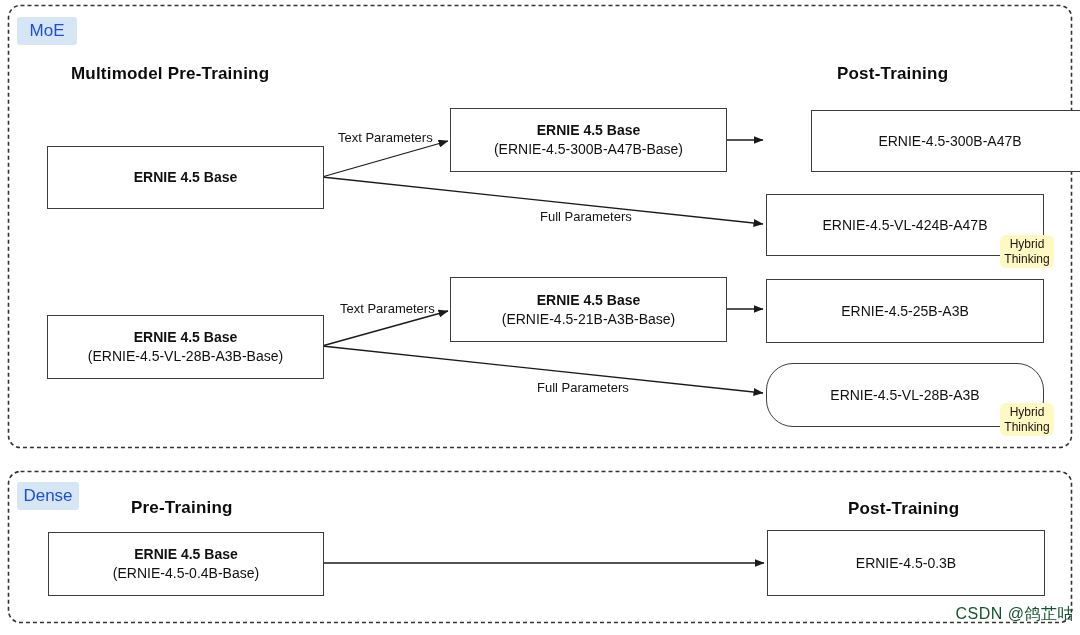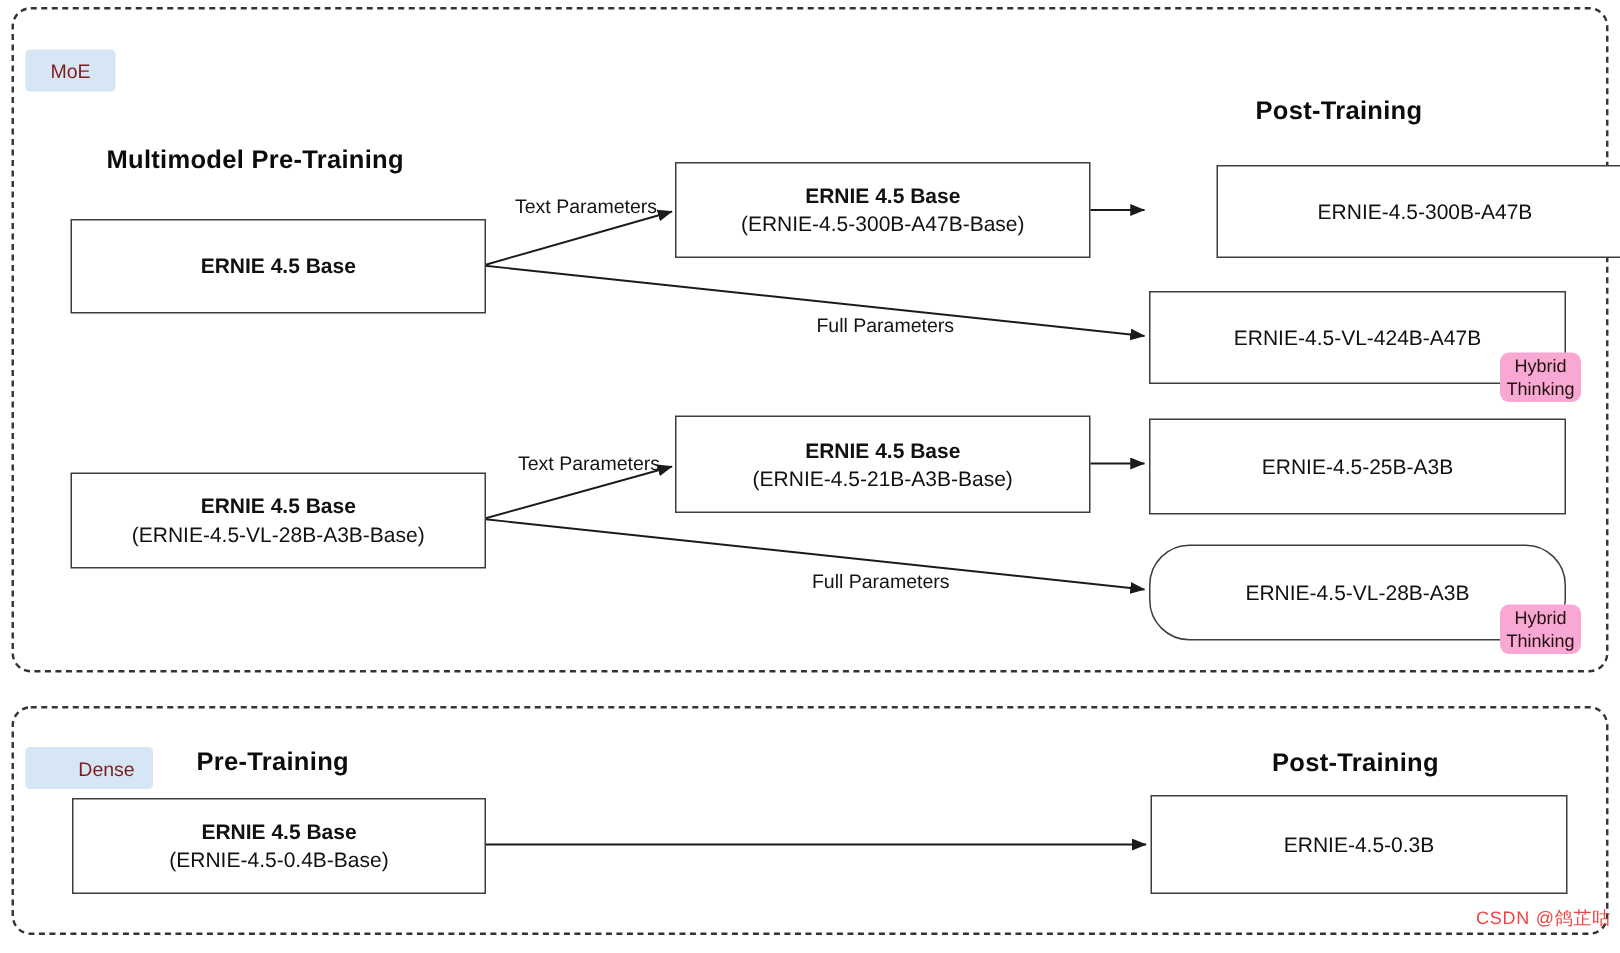--- a/index.html
+++ b/index.html
@@ -4,45 +4,45 @@
 <style>
   html,body{margin:0;padding:0;background:#ffffff;}
   body{
     width:1080px;height:635px;position:relative;overflow:hidden;
     font-family:"Liberation Sans","DejaVu Sans",sans-serif;color:#111;
   }
   svg.arrows{position:absolute;left:0;top:0;width:1080px;height:635px;pointer-events:none;}
   .section-badge{
     position:absolute;background:#d7e6f5;border-radius:3px;
     display:flex;align-items:center;justify-content:center;
-    font-size:13px;color:#7f1d1d;margin-top:16px;
+    font-size:17px;color:#1d4ed8;
   }
   .heading{
     position:absolute;font-size:17px;font-weight:bold;color:#0c0c0c;
     white-space:nowrap;letter-spacing:.2px;
   }
   .model-box{
     position:absolute;background:#ffffff;border:1px solid #3d3d3d;
     display:flex;flex-direction:column;align-items:center;justify-content:center;
     text-align:center;line-height:19px;font-size:14px;
   }
   .model-box .title{font-weight:bold;}
   .model-box .subtitle{font-weight:normal;}
   .edge-label{
-    position:absolute;font-size:13px;color:#141414;text-align:right;
+    position:absolute;font-size:13px;color:#141414;text-align:left;
     white-space:nowrap;
   }
   .hybrid-badge{
-    position:absolute;background:#f9a8d4;border-radius:6px;
+    position:absolute;background:#fef9c3;border-radius:6px;
     width:54px;height:33px;display:flex;flex-direction:column;
     align-items:center;justify-content:center;
     font-size:12px;line-height:15px;color:#201010;text-align:center;
   }
   .watermark{
-    position:absolute;right:6px;top:604px;font-size:12px;color:#ef4444;
+    position:absolute;right:6px;top:604px;font-size:16px;color:#14532d;
     letter-spacing:.5px;white-space:nowrap;
   }
 </style>
 </head>
 <body>
 
 <svg class="arrows" viewBox="0 0 1080 635">
   <defs>
     <marker id="ah" markerWidth="10" markerHeight="8" refX="9.5" refY="4" orient="auto" markerUnits="userSpaceOnUse">
       <path d="M0,0 L10,4 L0,8 z" fill="#1a1a1a"></path>
@@ -58,21 +58,21 @@
 
   <line x1="322" y1="346" x2="448" y2="311" stroke="#1a1a1a" stroke-width="1.3" marker-end="url(#ah)"></line>
   <line x1="322" y1="346" x2="763" y2="393" stroke="#1a1a1a" stroke-width="1.3" marker-end="url(#ah)"></line>
   <line x1="725" y1="309" x2="763" y2="309" stroke="#1a1a1a" stroke-width="1.3" marker-end="url(#ah)"></line>
 
   <line x1="322" y1="563" x2="764" y2="563" stroke="#1a1a1a" stroke-width="1.3" marker-end="url(#ah)"></line>
 </svg>
 
 <div class="section-badge" style="left:17px;top:17px;width:60px;height:28px;">MoE</div>
 
-<div class="heading" style="left:71px;top:64px;margin-top:33px;">Multimodel Pre-Training</div>
+<div class="heading" style="left:71px;top:64px;">Multimodel Pre-Training</div>
 <div class="heading" style="left:837px;top:64px;">Post-Training</div>
 
 <div class="model-box" style="left:47px;top:146px;width:275px;height:61px;">
   <div class="title">ERNIE 4.5 Base</div>
 </div>
 
 <div class="edge-label" style="left:338px;top:130px;width:100px;">Text Parameters</div>
 <div class="edge-label" style="left:540px;top:209px;width:96px;">Full Parameters</div>
 
 <div class="model-box" style="left:450px;top:108px;width:275px;height:62px;">
@@ -110,21 +110,21 @@
 </div>
 
 <div class="model-box" style="left:766px;top:363px;width:276px;height:62px;border-radius:27px;">
   <div>ERNIE-4.5-VL-28B-A3B</div>
 </div>
 <div class="hybrid-badge" style="left:1000px;top:403px;">
   <div>Hybrid</div>
   <div>Thinking</div>
 </div>
 
-<div class="section-badge" style="left:17px;top:482px;width:62px;height:28px;padding-left:23px;">Dense</div>
+<div class="section-badge" style="left:17px;top:482px;width:62px;height:28px;">Dense</div>
 
 <div class="heading" style="left:131px;top:498px;text-align:right;">Pre-Training</div>
 <div class="heading" style="left:848px;top:499px;">Post-Training</div>
 
 <div class="model-box" style="left:48px;top:532px;width:274px;height:62px;">
   <div class="title">ERNIE 4.5 Base</div>
   <div class="subtitle">(ERNIE-4.5-0.4B-Base)</div>
 </div>
 
 <div class="model-box" style="left:767px;top:530px;width:276px;height:64px;">

